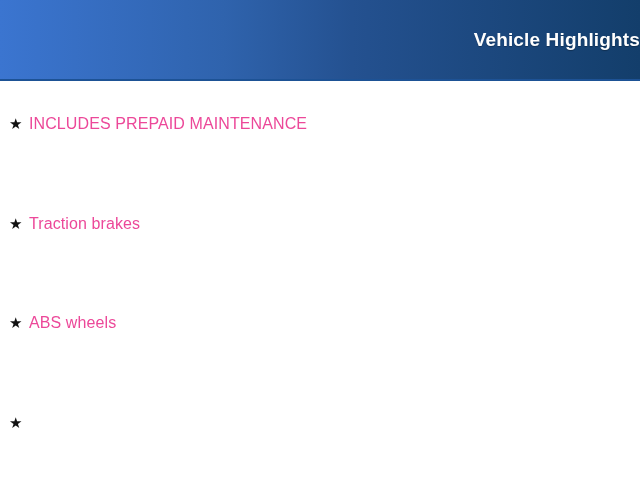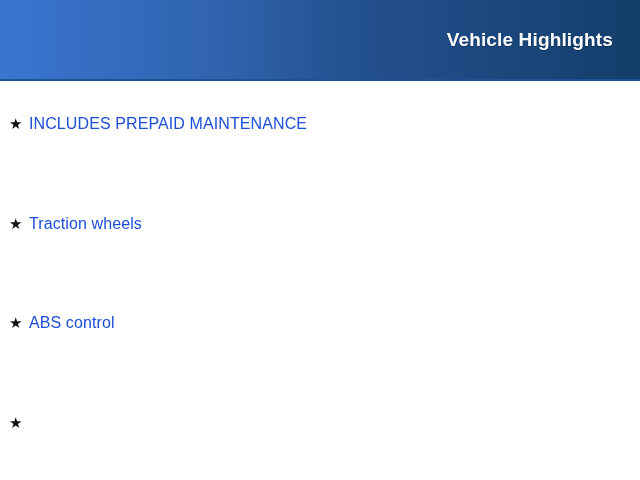--- a/index.html
+++ b/index.html
@@ -28,21 +28,20 @@
     top: 0;
     left: 0;
     width: 640px;
     height: 81px;
     background: linear-gradient(to right, #3b75d0 0%, #2a5a9e 48%, #1a4komm 0%, #133e6b 100%);
     background: linear-gradient(to right, #3b75d0 0%, #2f63ad 35%, #245190 55%, #133e6b 100%);
     display: flex;
     align-items: center;
     justify-content: flex-end;
     box-sizing: border-box;
-    padding-right: 27px;
     border-bottom: 2px solid #1d5295;
   }
   .header-title {
     color: #ffffff;
     font-size: 19px;
     font-weight: bold;
     letter-spacing: 0.15px;
     line-height: 1;
     white-space: nowrap;
     text-shadow: 0 1px 1px rgba(0,0,0,0.28);
@@ -79,21 +78,21 @@
   .bullet-star {
     flex: 0 0 auto;
     width: 20px;
     color: #121212;
     font-size: 15px;
     line-height: 18px;
     text-align: left;
   }
   .highlight-text {
     flex: 1 1 auto;
-    color: #1d4ed8;
+    color: #ec4899;
     font-size: 16px;
     line-height: 18px;
     white-space: nowrap;
     letter-spacing: 0.1px;
   }
 </style>
 </head>
 <body>
 
 <div class="panel">
@@ -104,26 +103,26 @@
 
   <ul class="highlights-list">
 
     <li class="highlight-item row-0">
       <span class="bullet-star">★</span>
       <span class="highlight-text">INCLUDES PREPAID MAINTENANCE</span>
     </li>
 
     <li class="highlight-item row-1">
       <span class="bullet-star">★</span>
-      <span class="highlight-text">Traction wheels</span>
+      <span class="highlight-text">Traction brakes</span>
     </li>
 
     <li class="highlight-item row-2">
       <span class="bullet-star">★</span>
-      <span class="highlight-text">ABS control</span>
+      <span class="highlight-text">ABS wheels</span>
     </li>
 
     <li class="highlight-item row-3">
       <span class="bullet-star">★</span>
     </li>
 
   </ul>
 
 </div>
 

